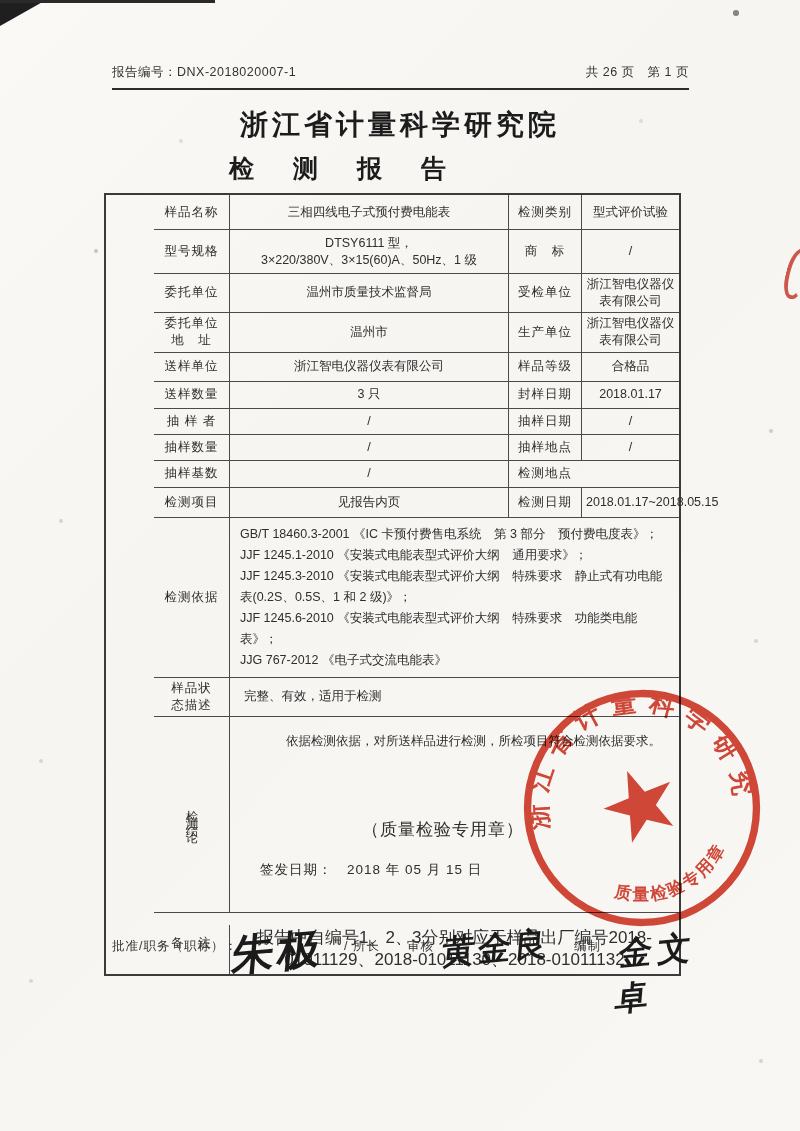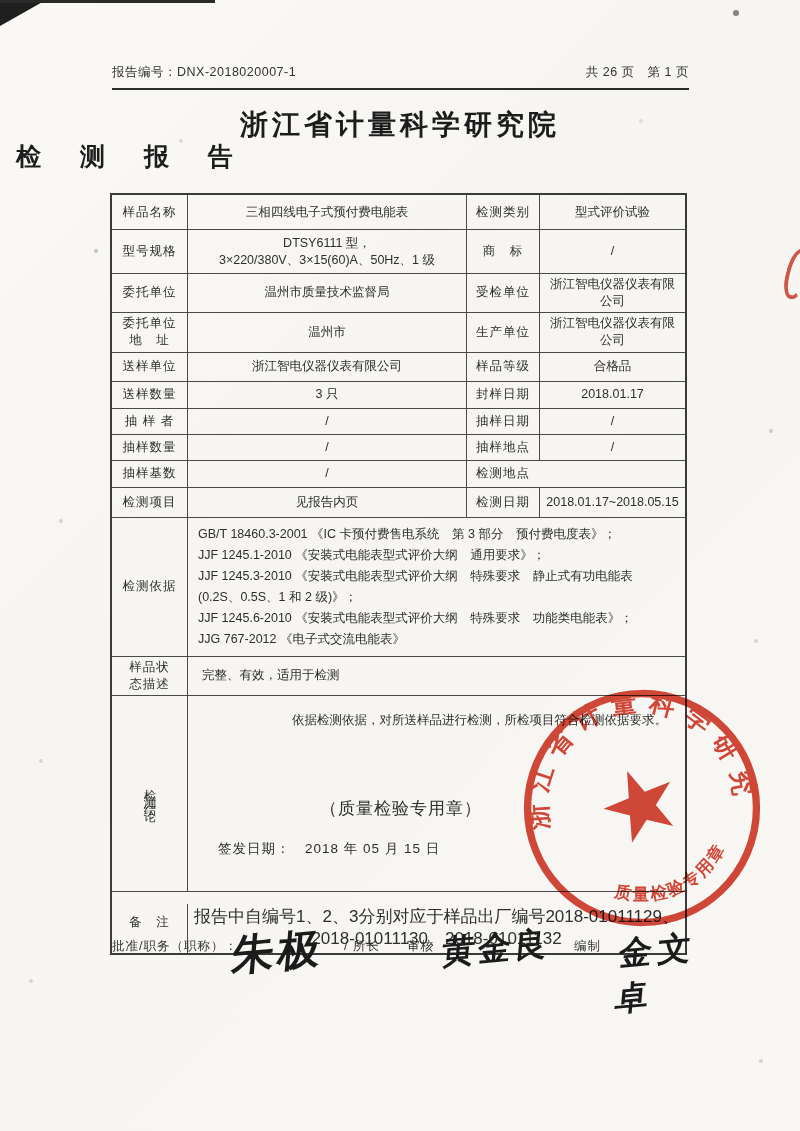--- a/index.html
+++ b/index.html
@@ -23,25 +23,25 @@
   .red-edge { position:absolute; right:-8px; top:248px; width:22px; height:52px;
     border:4px solid #c2311f; border-radius:50% 40% 50% 45%; border-right-color:transparent;
     transform:rotate(14deg); opacity:.8; }
 
   .doc-header { position:absolute; left:112px; top:64px; width:577px;
     display:flex; justify-content:space-between; align-items:flex-end;
     padding-bottom:7px; border-bottom:2.5px solid #2c2c2c;
     font-size:12.5px; color:#333; letter-spacing:.5px; }
   .doc-title { position:absolute; left:0; top:106px; width:800px; text-align:center;
     font-size:28px; font-weight:bold; letter-spacing:4px; color:#1c1c1c; }
-  .doc-subtitle { position:absolute; left:0; top:140px; width:675px; 
+  .doc-subtitle { position:absolute; left:0; top:152px; width:675px; text-align:center;
     font-size:25px; font-weight:bold; letter-spacing:16px; text-indent:16px; color:#1c1c1c; }
 
-  .info-table { position:absolute; left:110px; top:193px; width:577px;
-    border:2px solid #3b3b3b; font-size:12.5px; }
+  .info-table { position:absolute; left:104px; top:193px; width:577px;
+    border:2px solid #3b3b3b; font-size:12.5px;padding-left:48px; }
   .t-row { display:flex; border-top:1px solid #4a4a4a; }
   .t-row:first-child { border-top:none; }
   .cell { display:flex; align-items:center; justify-content:center; text-align:center;
     border-left:1px solid #4a4a4a; padding:2px 4px; line-height:1.35; }
   .cell:first-child { border-left:none; }
   .c1 { width:75px; flex:none; white-space:pre-line; letter-spacing:1px; }
   .c2 { width:279px; flex:none; white-space:pre-line; }
   .c3 { width:73px; flex:none; letter-spacing:1px; }
   .c4 { width:150px; flex:1; }
   .r-a{min-height:34px}.r-b{min-height:44px}.r-c{min-height:40px}.r-d{min-height:27px}

